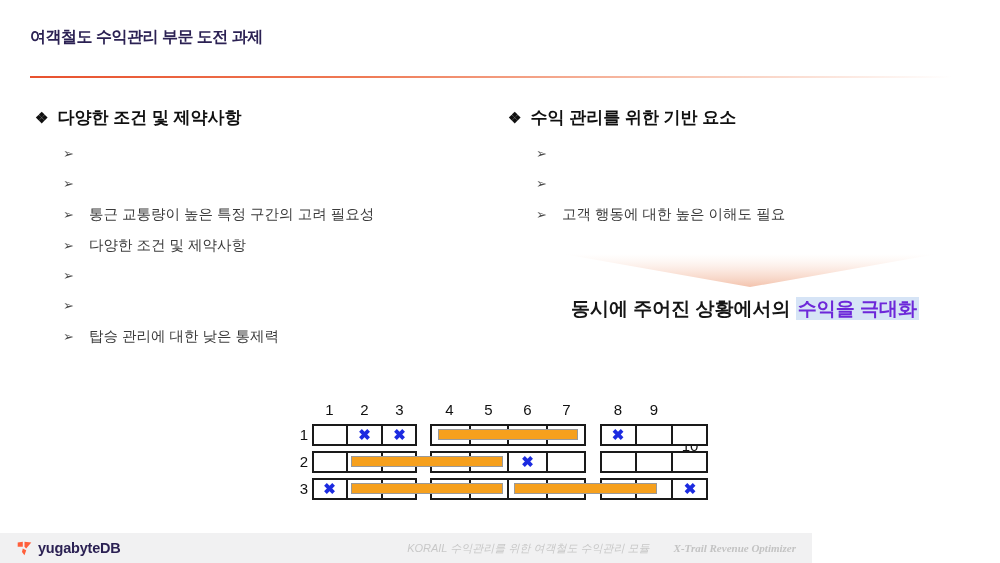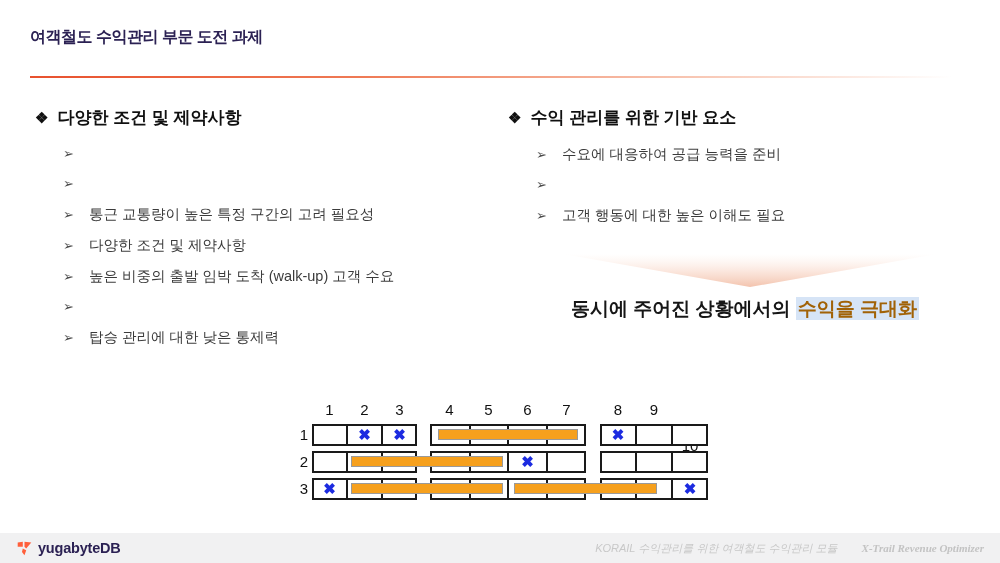--- a/index.html
+++ b/index.html
@@ -25,39 +25,39 @@
 
   
   .chevron{position:absolute;left:555px;top:250px;width:390px;height:40px;}
 
   
   .message{position:absolute;left:500px;top:292px;width:490px;text-align:center;
            font-size:19px;font-weight:bold;color:#161616;line-height:33px;}
   .seg-dark{color:#161616;}
   .seg-orange{color:#d8573a;}
   .seg-orange-hl{color:#d8573a;background:#fbd9cb;padding:1px 2px;}
-  .seg-blue-hl{color:#a16207;background:#d6e4f6;padding:1px 2px;}
+  .seg-blue-hl{color:#6d28d9;background:#d6e4f6;padding:1px 2px;}
 
   
   .diagram{position:absolute;left:293px;top:401px;width:430px;height:104px;}
   .colnum{position:absolute;top:0;height:18px;text-align:center;font-size:15px;
           color:#111;line-height:18px;}
   .rowlab{position:absolute;left:0;width:15px;text-align:right;font-size:15px;
           color:#111;line-height:22px;}
   .gbox{position:absolute;height:22px;border:2px solid #1a1a1a;background:#fff;
         box-sizing:border-box;display:flex;}
   .gcell{flex:1;box-sizing:border-box;}
   .gcell + .gcell{border-left:2px solid #1a1a1a;}
   .xmark{position:absolute;height:22px;line-height:22px;text-align:center;
          color:#1c2be0;font-weight:bold;font-size:15px;z-index:4;}
   .bar{position:absolute;height:11px;background:#f6a01d;border:1px solid #9a9a9a;
        box-sizing:border-box;z-index:3;}
 
   
-  .footer{position:absolute;left:0;top:533px;width:1000px;height:30px;background:#f1f1f2;
+  .footer{position:absolute;left:0;top:533px;width:812px;height:30px;background:#f1f1f2;
           display:flex;align-items:center;justify-content:space-between;
           padding:5px 16px;box-sizing:border-box;}
   .logo{display:flex;align-items:center;}
   .logo-text{font-size:14.5px;font-weight:bold;color:#2b2153;margin-left:5px;letter-spacing:-0.2px;}
   .caption{font-size:11px;color:#c8c8c8;font-style:italic;}
   .caption-em{font-family:"Liberation Serif",serif;font-weight:bold;margin-left:24px;color:#c3c3c3;}
 </style>
 </head>
 <body>
 
@@ -81,41 +81,39 @@
         <div class="bullet">
           <span class="arrow">➢</span>
           <span>통근 교통량이 높은 특정 구간의 고려 필요성</span>
         </div>
         <div class="bullet">
           <span class="arrow">➢</span>
           <span>다양한 조건 및 제약사항</span>
         </div>
         <div class="bullet">
           <span class="arrow">➢</span>
-          <span>높은 비중의 출발 임박 도착 (walk-up) 고객 수요</span>
         </div>
         <div class="bullet">
           <span class="arrow">➢</span>
         </div>
         <div class="bullet">
           <span class="arrow">➢</span>
           <span>탑승 관리에 대한 낮은 통제력</span>
         </div>
       </div>
   </div>
 
   <div class="col col-right">
     <div class="sec-head">
       <span class="marker">❖</span>
       <span>수익 관리를 위한 기반 요소</span>
     </div>
     <div class="bullets">
         <div class="bullet">
           <span class="arrow">➢</span>
-          <span>수요에 대응하여 공급 능력을 준비</span>
         </div>
         <div class="bullet">
           <span class="arrow">➢</span>
         </div>
         <div class="bullet">
           <span class="arrow">➢</span>
           <span>고객 행동에 대한 높은 이해도 필요</span>
         </div>
       </div>
   </div>

